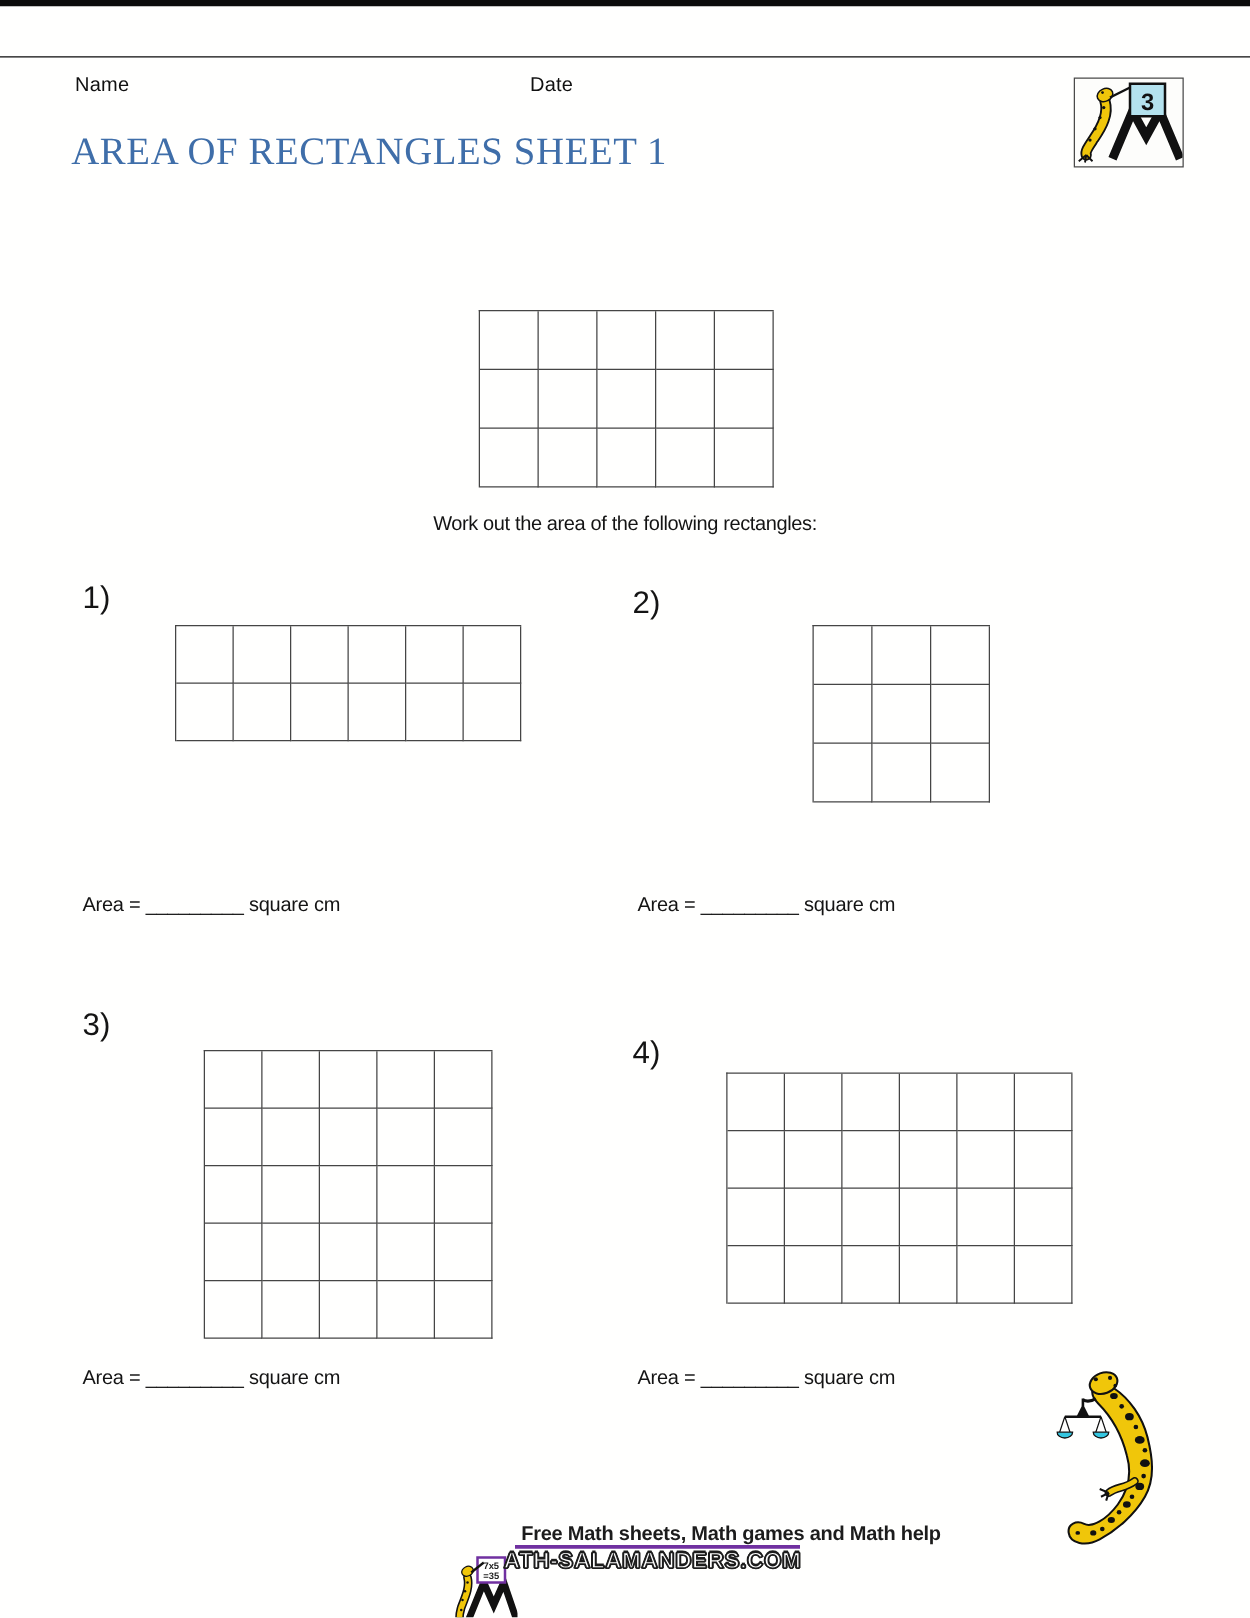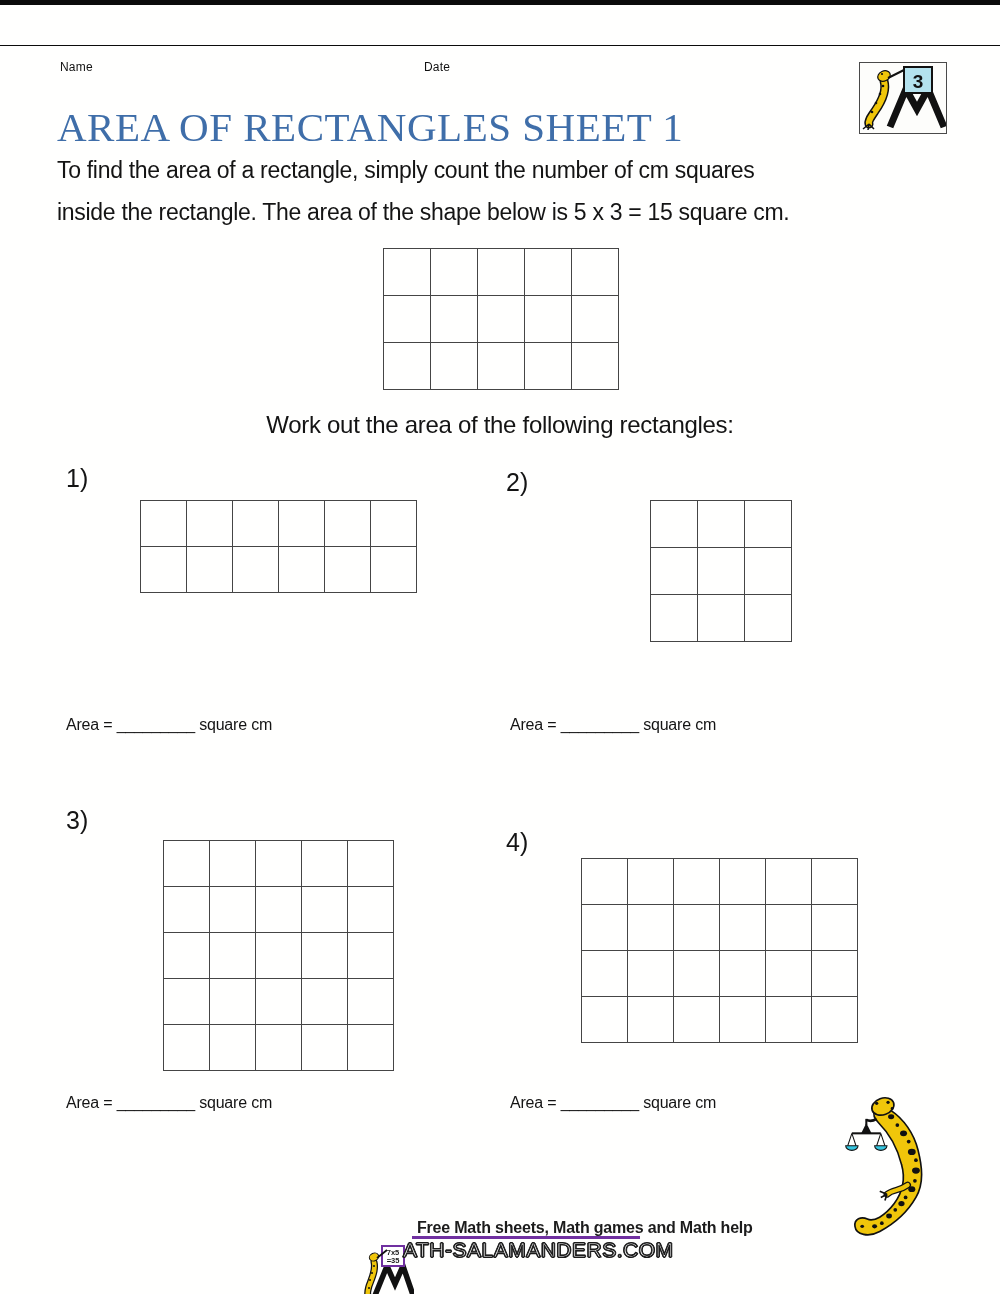--- a/index.html
+++ b/index.html
@@ -3,34 +3,34 @@
 <meta charset="utf-8">
 <style>
   html,body{margin:0;padding:0;background:#ffffff;}
   .page{
     position:relative;width:1000px;height:1294px;background:#fffffe;
     font-family:"Liberation Sans",sans-serif;color:#1a1a1a;overflow:hidden;
   }
   .abs{position:absolute;}
   .rule-thick{left:0;top:38;width:1000px;height:5px;background:#0b0b0b;}
   .rule-thin{left:0;top:45px;width:1000px;height:1px;background:#0b0b0b;}
-  .field-label{font-size:12px;letter-spacing:0.2px;color:#111;}
+  .field-label{font-size:16px;letter-spacing:0.2px;color:#111;}
   .logo-box{left:859px;top:62px;width:86px;height:70px;border:1px solid #4a4a4a;background:#fdfdfb;}
-  .title{left:57px;top:103px;font-family:"Liberation Serif",serif;font-size:41px;color:#3f6ea9;letter-spacing:0.5px;white-space:nowrap;}
+  .title{left:57px;top:103px;font-family:"Liberation Serif",serif;font-size:31px;color:#3f6ea9;letter-spacing:0.5px;white-space:nowrap;}
   .intro{left:57px;top:149px;font-size:23px;line-height:42px;letter-spacing:-0.3px;color:#141414;white-space:nowrap;}
-  .instruction{left:0;top:411px;width:1000px;text-align:center;font-size:24px;letter-spacing:-0.3px;color:#141414;}
+  .instruction{left:0;top:411px;width:1000px;text-align:center;font-size:16px;letter-spacing:-0.3px;color:#141414;}
   .qlabel{font-size:25px;color:#141414;}
   .answer{font-size:16px;letter-spacing:-0.2px;color:#141414;white-space:nowrap;}
   .grid{position:absolute;display:grid;border-top:1px solid #454545;border-left:1px solid #454545;background:#fffffe;}
   .grid .cell{border-right:1px solid #454545;border-bottom:1px solid #454545;}
   .footer-icon{left:362px;top:1244px;width:52px;height:56px;}
   .tagline{left:417px;top:1219px;font-size:16px;font-weight:bold;letter-spacing:-0.2px;color:#1c1c1c;white-space:nowrap;}
   .purple-rule{left:412px;top:1236px;width:228px;height:3px;background:#7030a0;}
   .site-text{
-    left:403px;top:1238px;font-size:21px;font-weight:normal;letter-spacing:0.5px;white-space:nowrap;
+    left:403px;top:1238px;font-size:18px;font-weight:bold;letter-spacing:0.5px;white-space:nowrap;
     color:#ffffff;-webkit-text-stroke:1.2px #1c1c1c;
     text-shadow:1px 0 #1c1c1c,-1px 0 #1c1c1c,0 1px #1c1c1c,0 -1px #1c1c1c;
   }
 </style>
 </head>
 <body>
 
 <div class="page">
 
   <div class="abs rule-thick"></div>
@@ -52,24 +52,20 @@
       <circle cx="23" cy="23" r="1.3" fill="#111"></circle>
       <circle cx="20" cy="31" r="1.3" fill="#111"></circle>
       <circle cx="16" cy="40" r="1.3" fill="#111"></circle>
       <circle cx="12" cy="49" r="1.3" fill="#111"></circle>
       <path d="M 9,61 L 3,66 M 9,61 L 8,67 M 9,61 L 14,66" stroke="#111" stroke-width="1.5" fill="none"></path>
     </svg>
   </div>
 
   <div class="abs title">AREA OF RECTANGLES SHEET 1</div>
 
-  <div class="abs intro">
-    <div>To find the area of a rectangle, simply count the number of cm squares</div>
-    <div>inside the rectangle. The area of the shape below is 5 x 3 = 15 square cm.</div>
-  </div>
 
   <div class="grid" style="left: 383px; top: 248px; grid-template-columns: repeat(5, 47px); grid-template-rows: repeat(3, 47px);">
       <div class="cell"></div>
       <div class="cell"></div>
       <div class="cell"></div>
       <div class="cell"></div>
       <div class="cell"></div>
       <div class="cell"></div>
       <div class="cell"></div>
       <div class="cell"></div>

